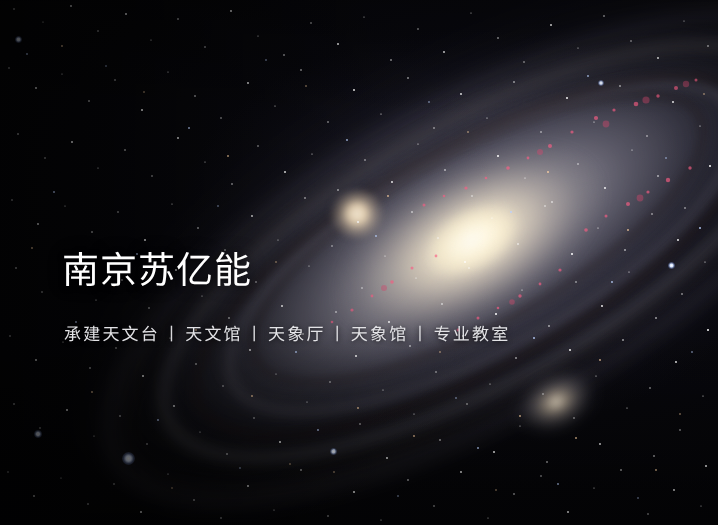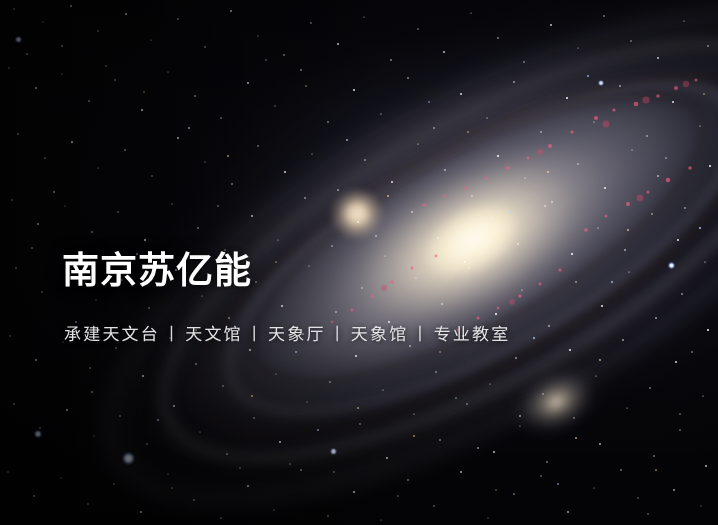--- a/index.html
+++ b/index.html
@@ -206,21 +206,21 @@
   .copy {
     position: absolute;
     left: 62px;
     top: 243px;
     width: 600px;
     z-index: 6;
   }
   .headline {
     color: #ffffff;
     font-size: 37px;
-    font-weight: bold;
+    font-weight: normal;
     line-height: 55px;
     letter-spacing: 1px;
     margin: 0;
     text-shadow: 0 1px 6px rgba(0,0,0,0.55), 0 0 18px rgba(0,0,0,0.35);
     white-space: nowrap;
   }
   .subline {
     color: #e3e3e6;
     font-size: 17px;
     font-weight: normal;

